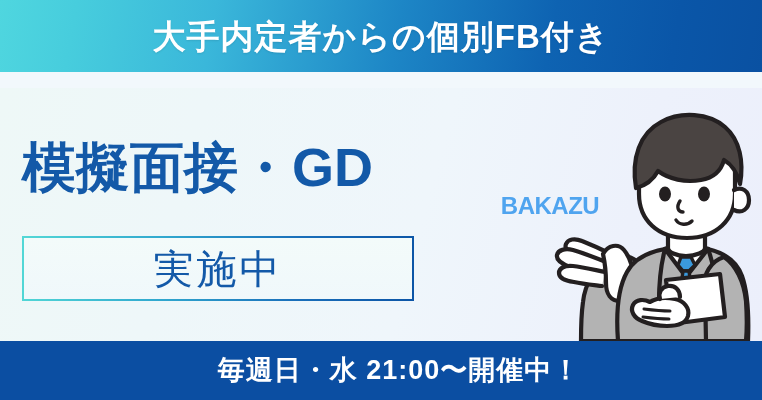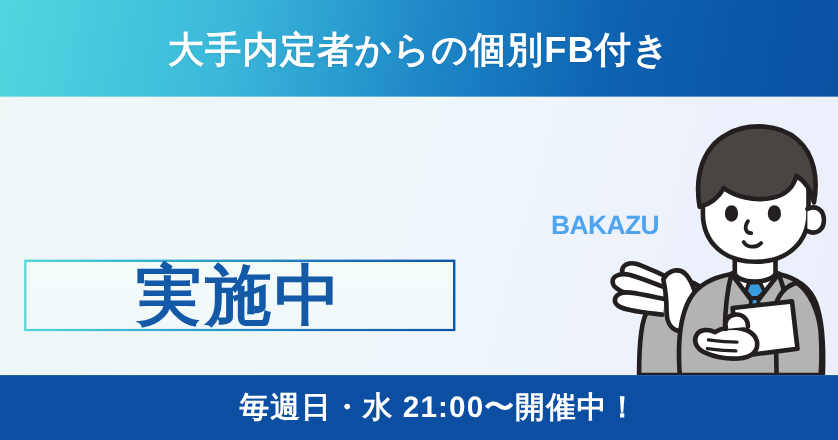--- a/index.html
+++ b/index.html
@@ -18,21 +18,21 @@
     overflow: hidden;
     background: #f2f8fc;
   }
 
   
   .top-strip {
     position: absolute;
     left: 0;
     top: 0;
     width: 762px;
-    height: 88px;
+    height: 72px;
     background: linear-gradient(100deg,
                 #4fd6df 0%,
                 #47cddd 10%,
                 #3ab7da 28%,
                 #1d86c6 52%,
                 #0e63b2 72%,
                 #0a56a8 88%,
                 #0a51a2 100%);
     display: flex;
     align-items: center;
@@ -86,22 +86,22 @@
     border: 2px solid transparent;
     background:
       linear-gradient(#f3fbfa, #f0f8fb) padding-box,
       linear-gradient(95deg, #53d8d6 0%, #31a9cf 35%, #1a6fba 70%, #0c55a6 100%) border-box;
     display: flex;
     align-items: center;
     justify-content: center;
   }
   .status-box-text {
     color: #1359a8;
-    font-size: 60px;
-    font-weight: bold;
+    font-size: 40px;
+    font-weight: normal;
     letter-spacing: 3px;
     line-height: 1;
     white-space: nowrap;
   }
 
   
   .logo-block {
     position: absolute;
     left: 470px;
     top: 106px;
@@ -160,20 +160,21 @@
 <body>
 
 <div id="banner">
 
   <div class="top-strip">
     <div class="top-strip-text">大手内定者からの個別FB付き</div>
   </div>
 
   <div class="middle">
 
+    <div class="headline">模擬面接・GD</div>
 
     <div class="status-box">
       <div class="status-box-text">実施中</div>
     </div>
 
     <div class="logo-block">
       <div class="logo-wordmark">BAKAZU</div>
     </div>
 
     <svg class="illustration" viewBox="0 0 214 239" xmlns="http://www.w3.org/2000/svg">

